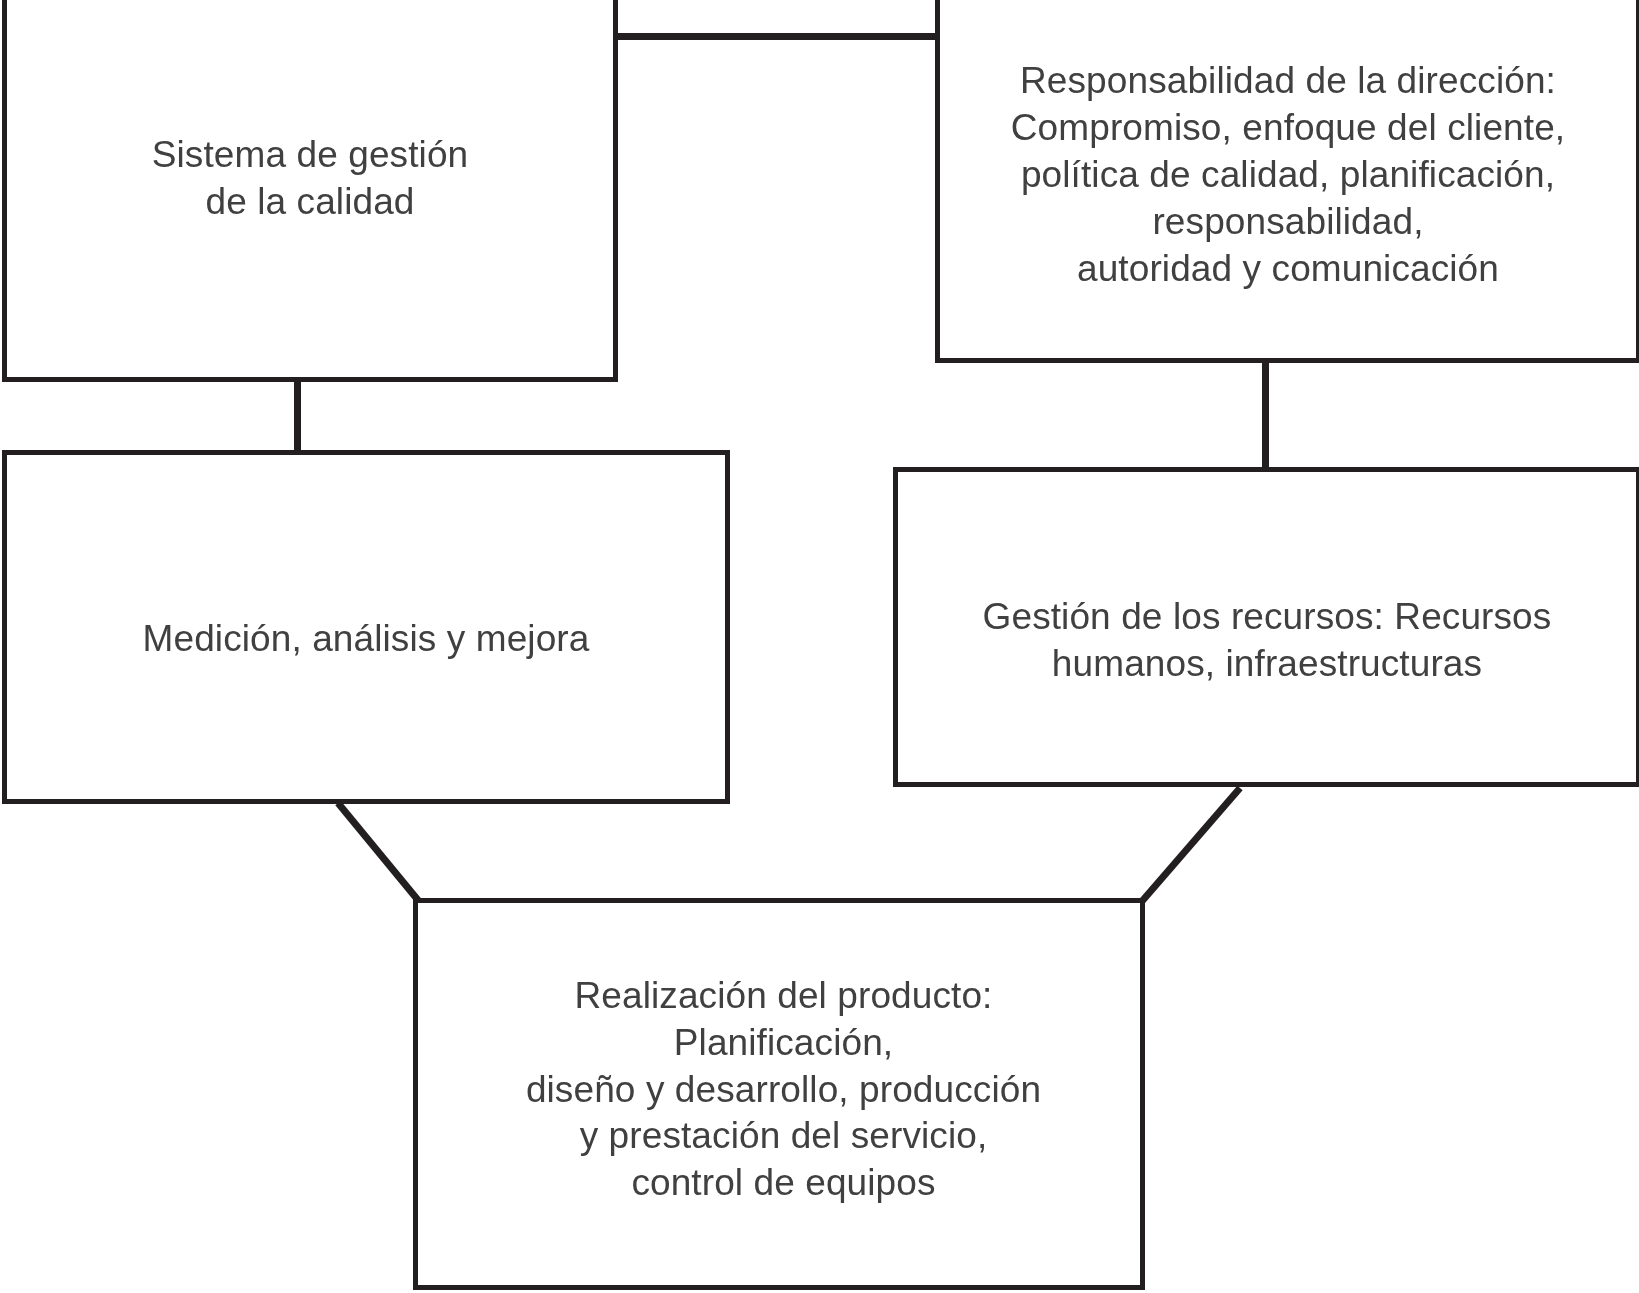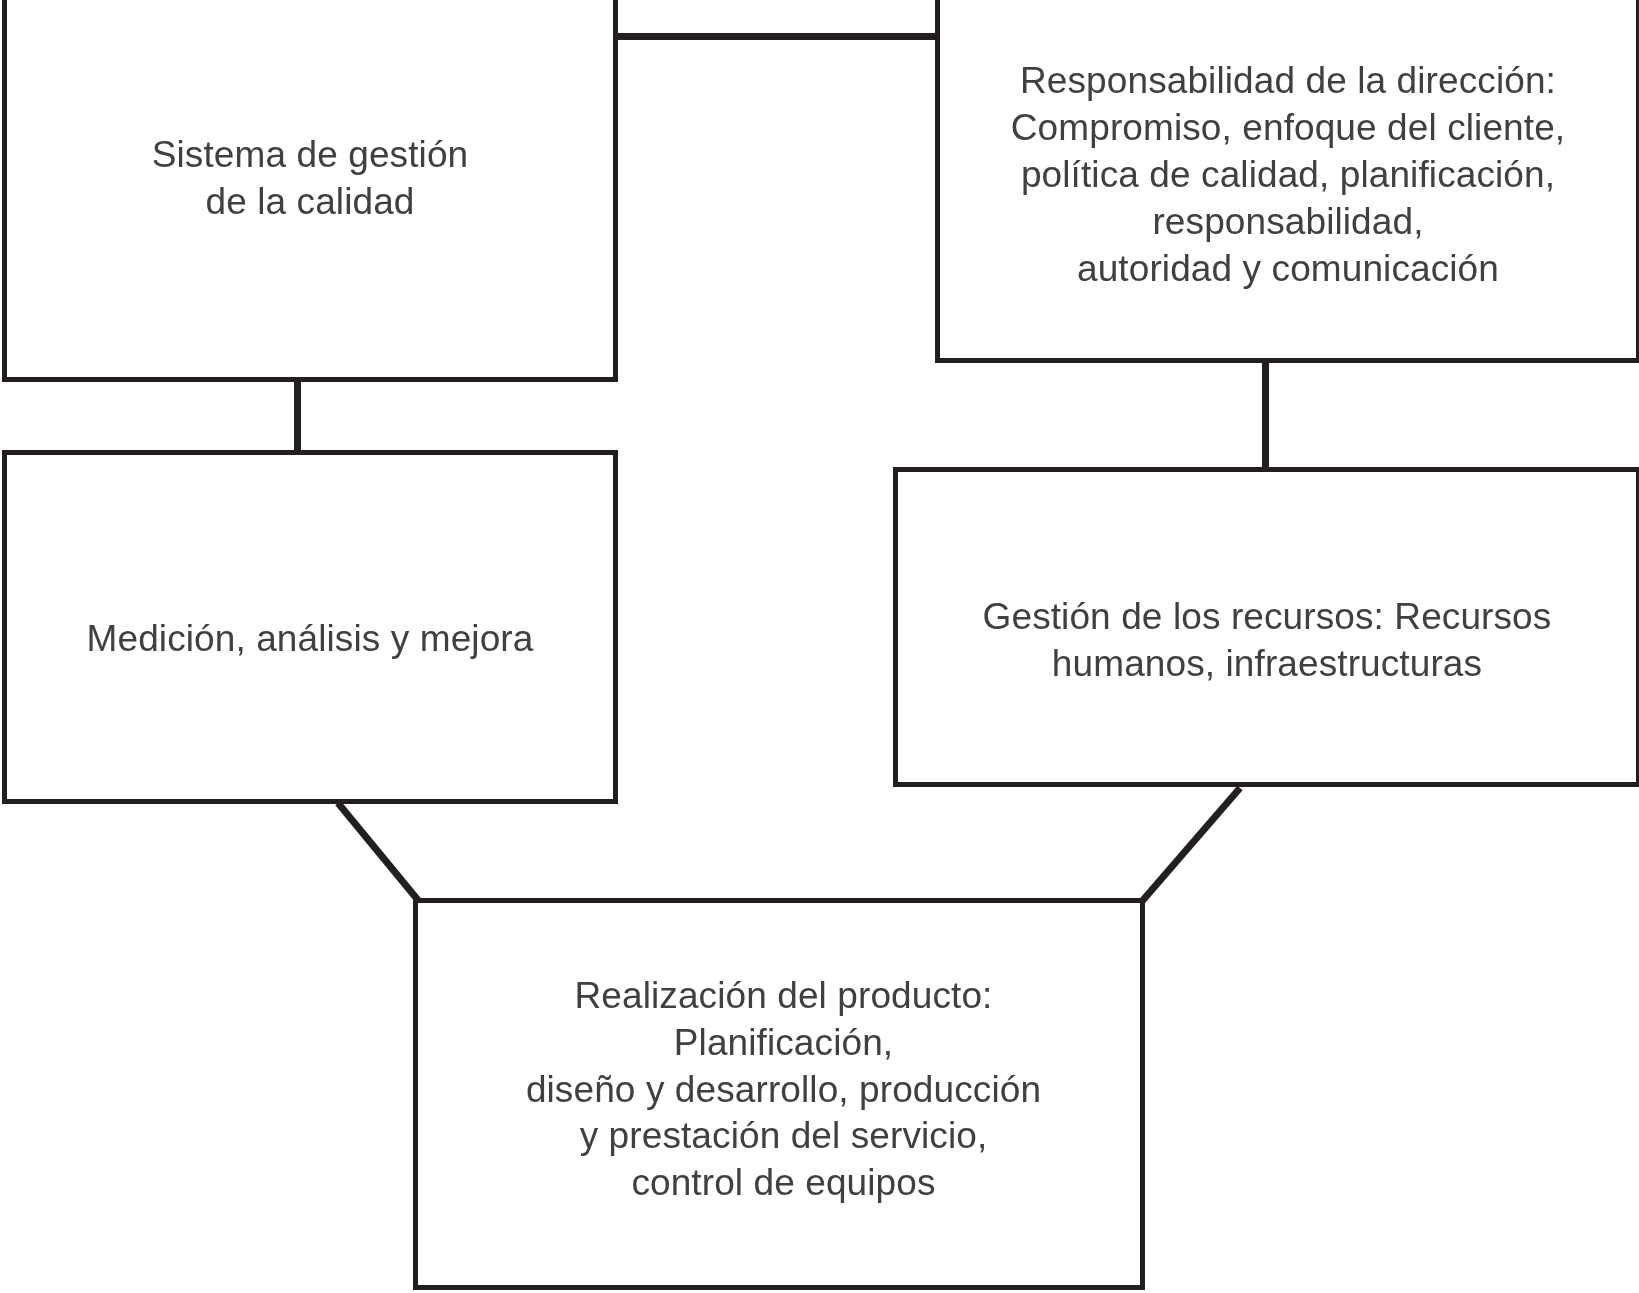--- a/index.html
+++ b/index.html
@@ -30,21 +30,21 @@
     color: #404040;
     font-size: 37px;
     line-height: 1.27;
     letter-spacing: 0.1px;
     white-space: pre-line;
     padding: 0 18px;
   }
   
   #node-sgc      { left: 2px;   top: -12px; width: 616px;  height: 394px; }
   #node-resp     { left: 935px; top: -12px; width: 706px;  height: 375px; }
-  #node-medicion { left: 2px;   top: 450px; width: 616px;  height: 354px; }
+  #node-medicion { left: 2px;   top: 450px; width: 728px;  height: 354px; }
   #node-recursos { left: 893px; top: 467px; width: 748px;  height: 320px; }
   #node-realiz   { left: 413px; top: 898px; width: 732px;  height: 392px; padding-left: 9px; }
 
   
   #node-sgc .label      { transform: translateY(-6px); text-align: center; }
   #node-medicion .label { transform: translateY(12px); }
   #node-recursos .label { transform: translateY(14px); }
   #node-realiz .label   { transform: translateY(-4px); }
 
   

